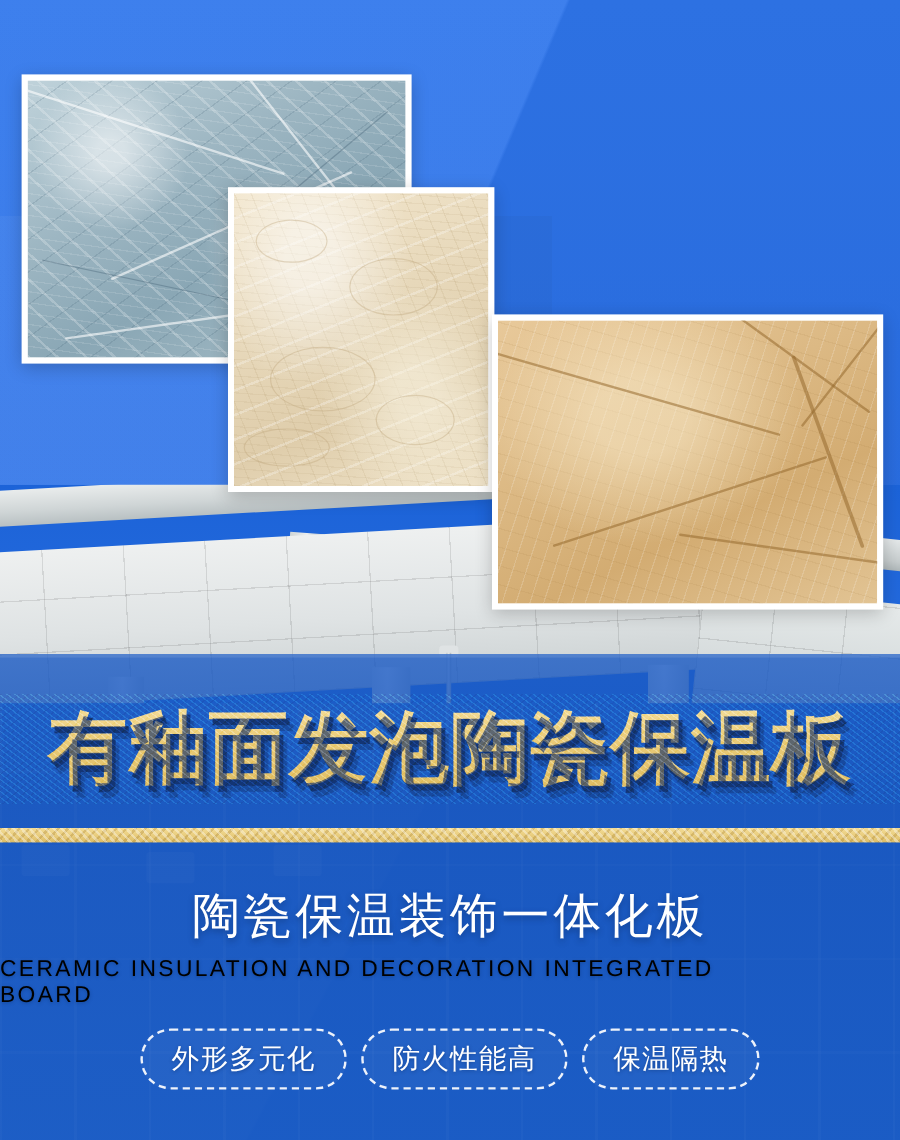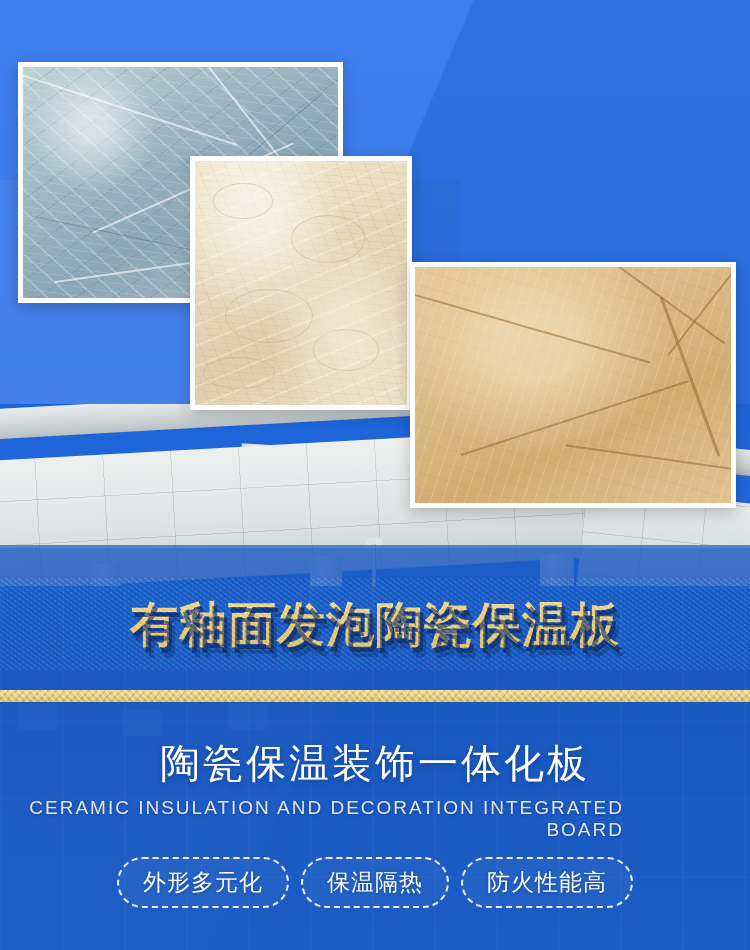--- a/index.html
+++ b/index.html
@@ -157,21 +157,21 @@
     background:
       repeating-linear-gradient(48deg, rgba(255,255,255,0.35) 0 2px, rgba(0,0,0,0) 2px 5px),
       repeating-linear-gradient(-48deg, rgba(150,110,30,0.25) 0 2px, rgba(0,0,0,0) 2px 6px),
       linear-gradient(180deg,#f3dc96 0%,#e9cd7e 50%,#dcbd67 100%);
   }
 
   
   .headline{
     position:absolute;left:0;top:578px;width:750px;height:92px;
     display:flex;align-items:center;justify-content:center;
-    font-size:48px;font-weight:700;letter-spacing:1px;
+    font-size:66px;font-weight:700;letter-spacing:1px;
     line-height:1;white-space:nowrap;
     font-family:"DejaVu Sans","Liberation Sans",sans-serif;
     color:#eed08a;
     background:linear-gradient(180deg,#f6e2a4 0%,#e9ca77 45%,#dcb95f 100%);
     -webkit-background-clip:text;background-clip:text;
     -webkit-text-fill-color:transparent;
     text-shadow:3px 5px 0 rgba(18,48,104,0.65);
     filter:drop-shadow(3px 5px 0 rgba(16,44,98,0.55));
   }
   .headline-speck{
@@ -186,21 +186,21 @@
   
   .sub-cn{
     position:absolute;left:0;top:736px;width:750px;
     text-align:center;color:#ffffff;
     font-size:40px;font-weight:400;letter-spacing:3px;
     font-family:"DejaVu Sans","Liberation Sans",sans-serif;
     text-shadow:0 2px 5px rgba(10,40,90,0.45);
   }
   .sub-en{
     position:absolute;left:0;top:797px;width:624px;
-    text-align:right;color:#e5e5e5;
+    text-align:left;color:#000000;
     font-size:19px;font-weight:400;letter-spacing:2.0px;
     text-shadow:0 1px 3px rgba(10,40,90,0.4);
   }
 
   
   .pills{
     position:absolute;left:0;top:857px;width:750px;
     display:flex;justify-content:center;gap:12px;
   }
   .pill{
@@ -286,17 +286,17 @@
   <div class="headline">有釉面发泡陶瓷保温板</div>
   <div class="headline-speck"></div>
 
   <div class="gold-rule"></div>
 
   <div class="sub-cn">陶瓷保温装饰一体化板</div>
   <div class="sub-en">CERAMIC INSULATION AND DECORATION INTEGRATED BOARD</div>
 
   <div class="pills">
     <div class="pill">外形多元化</div>
+    <div class="pill">防火性能高</div>
     <div class="pill">保温隔热</div>
-    <div class="pill">防火性能高</div>
   </div>
 
 </div>
 
 </body></html>

